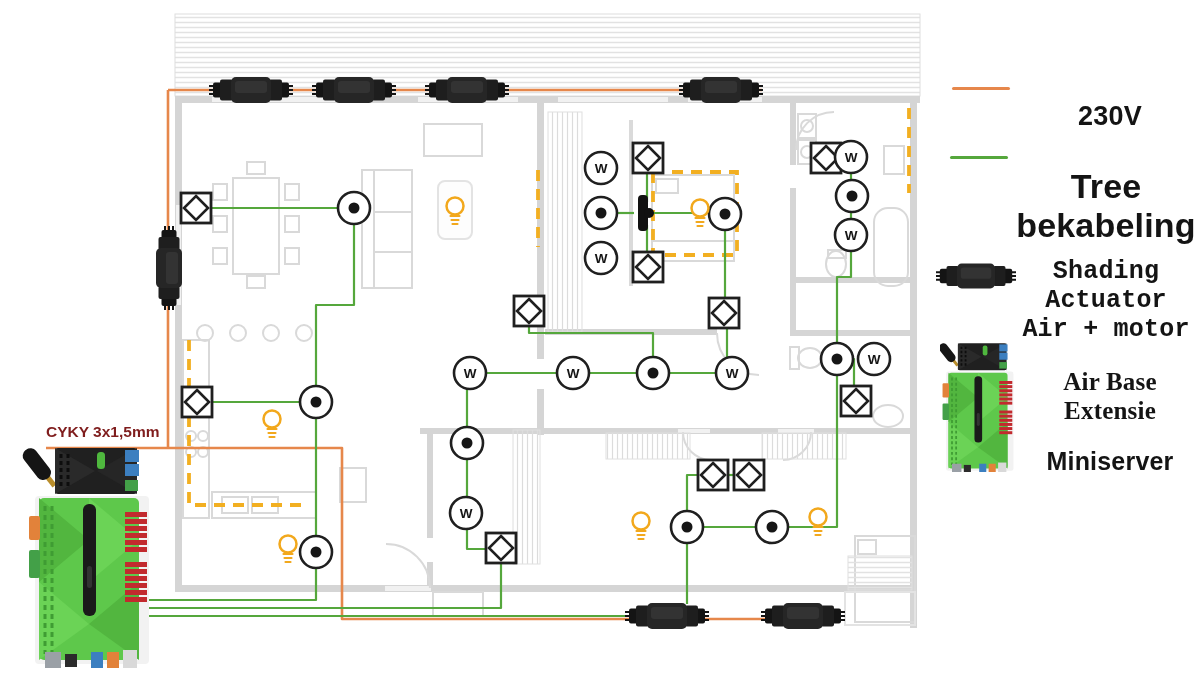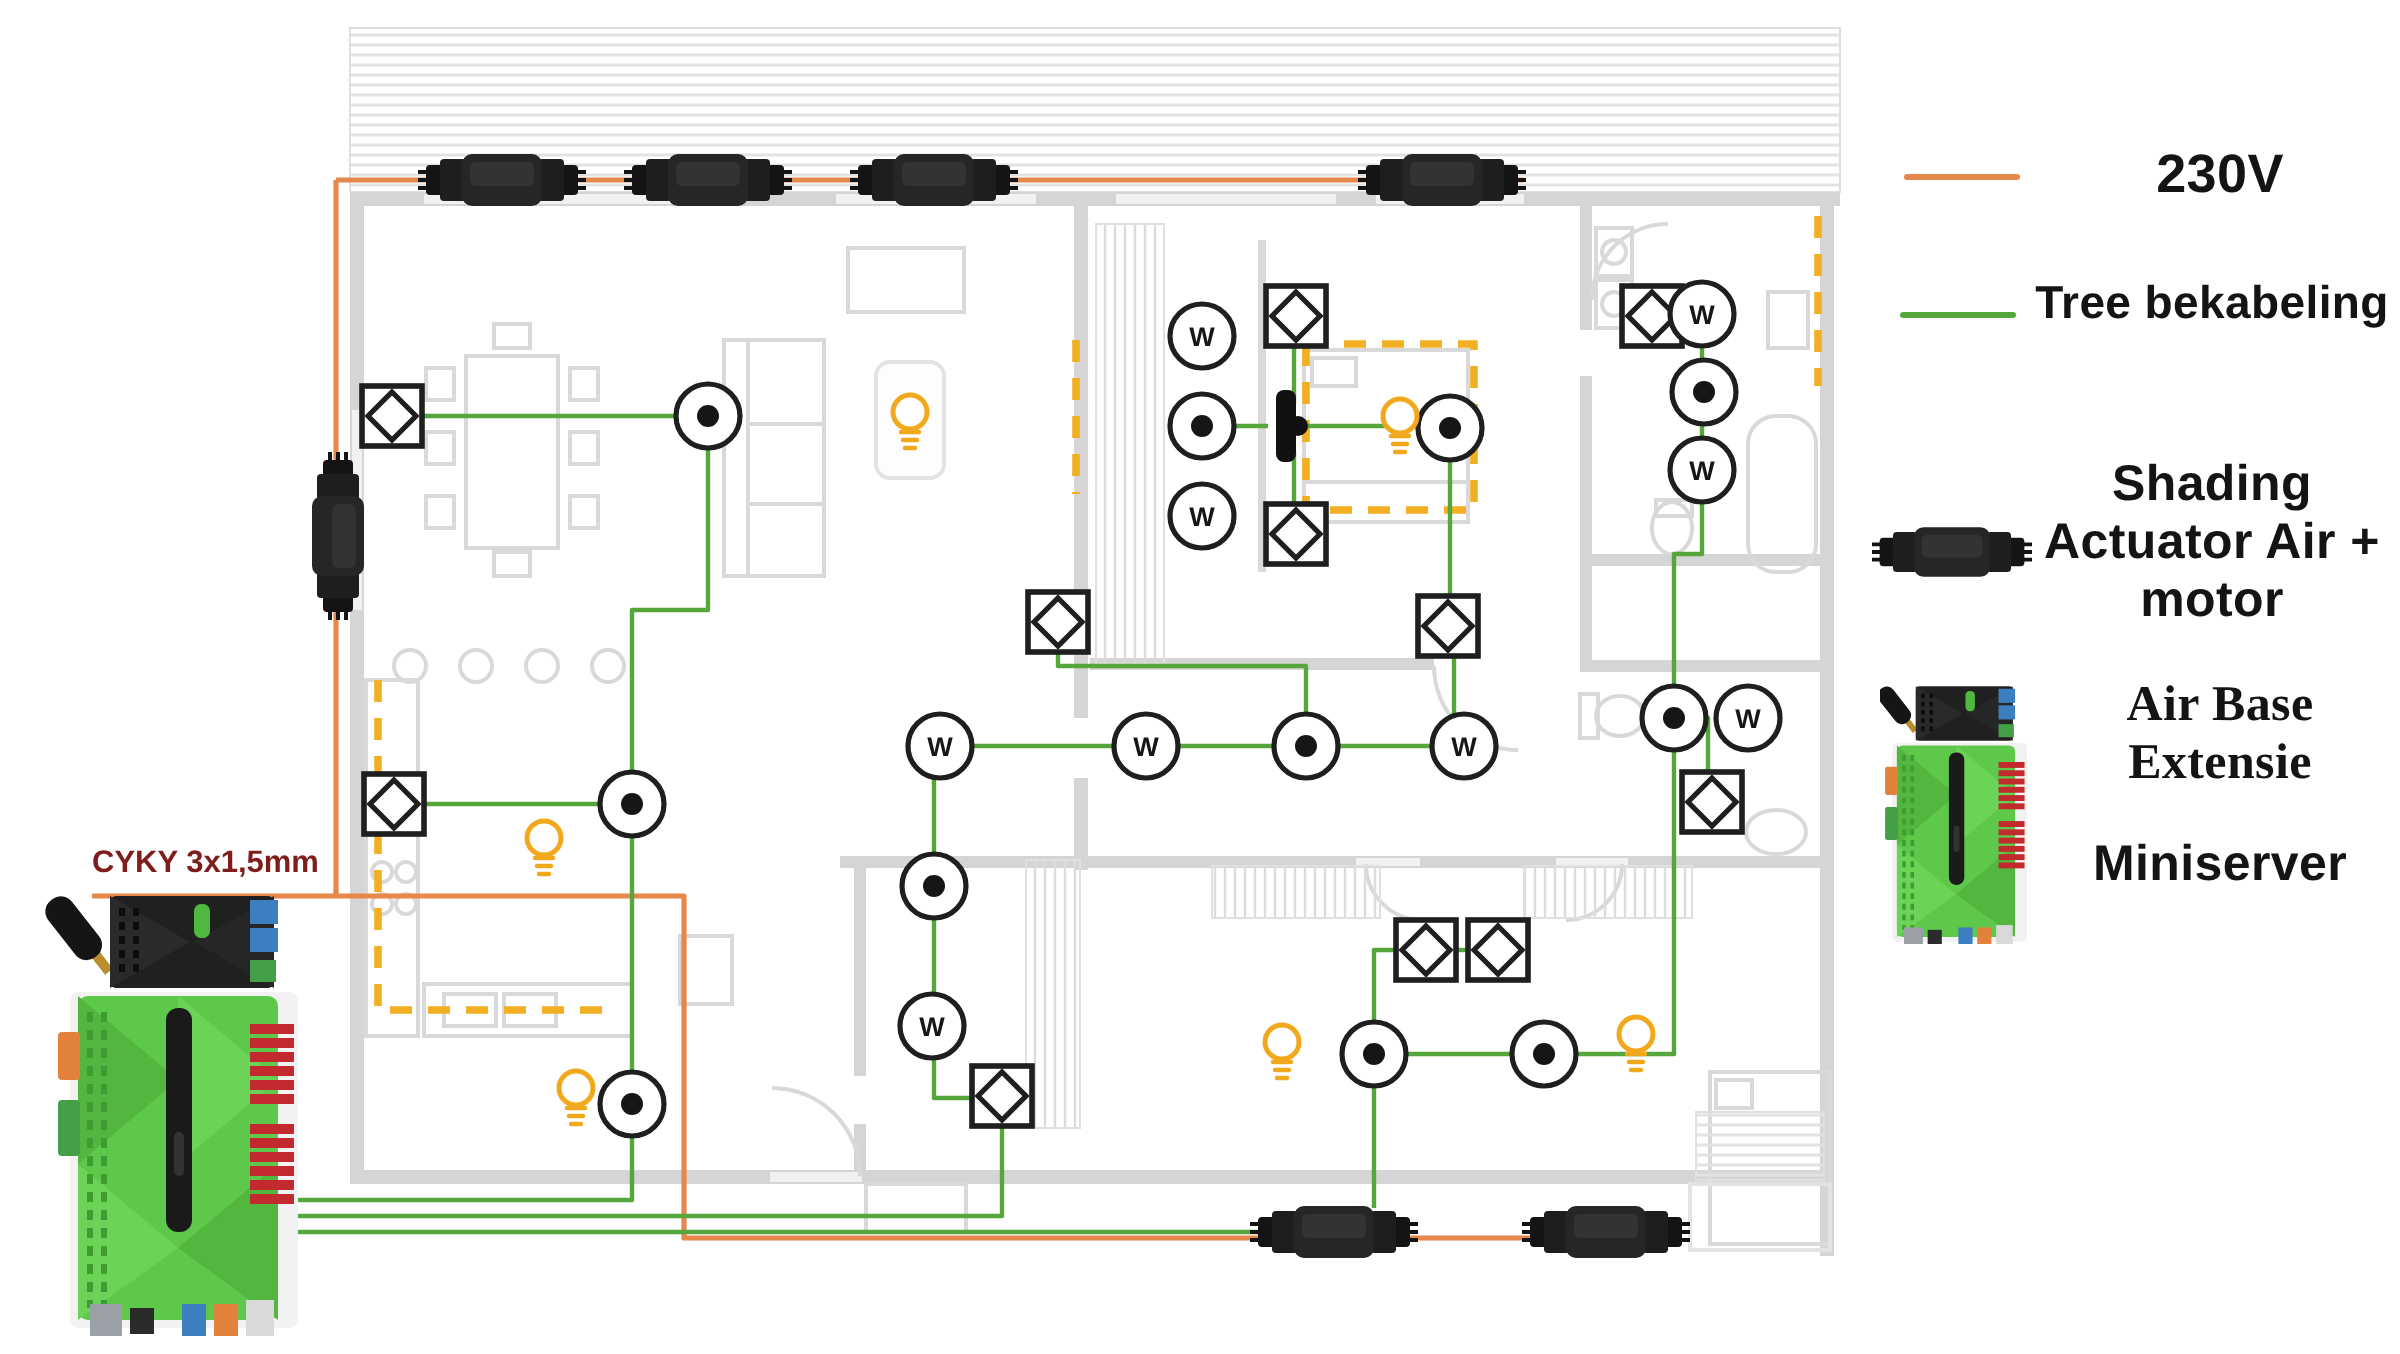--- a/index.html
+++ b/index.html
@@ -1,23 +1,23 @@
 <!DOCTYPE html>
 <html><head>
 <meta charset="utf-8">
 <style>
   html,body{margin:0;padding:0;background:#fff;}
   #stage{position:relative;width:1200px;height:677px;background:#fff;overflow:hidden;
          font-family:"Liberation Sans",sans-serif;}
   #plan-svg{position:absolute;left:0;top:0;}
   .legend-label{position:absolute;color:#141414;font-weight:700;text-align:center;
-                line-height:1.16;letter-spacing:.2px;}
+                line-height:1.16;letter-spacing:.2px;margin-top:29px;}
   .lbl-230v{left:1030px;top:72px;width:160px;font-size:27px;}
-  .lbl-tree{left:1016px;top:138px;width:180px;font-size:23px;}
-  .lbl-shading{left:1022px;top:228px;width:168px;font-size:25px;}
+  .lbl-tree{left:1016px;top:138px;width:180px;font-size:34px;}
+  .lbl-shading{left:1022px;top:228px;width:168px;font-size:25px;font-family:Liberation Mono, monospace;}
   .lbl-airbase{left:1030px;top:338px;width:160px;font-size:25px;font-family:Liberation Serif, serif;}
   .lbl-miniserver{left:1020px;top:418px;width:180px;font-size:25px;text-align:center;}
   .swatch{position:absolute;height:3px;border-radius:2px;}
   .swatch-orange{left:952px;top:87px;width:58px;}
   .swatch-green{left:950px;top:156px;width:58px;}
   .legend-icon{position:absolute;}
   .cable-label{position:absolute;left:46px;top:423px;font-size:15.5px;font-weight:700;color:#7f1d1d;}
 </style>
 </head>
 <body>

